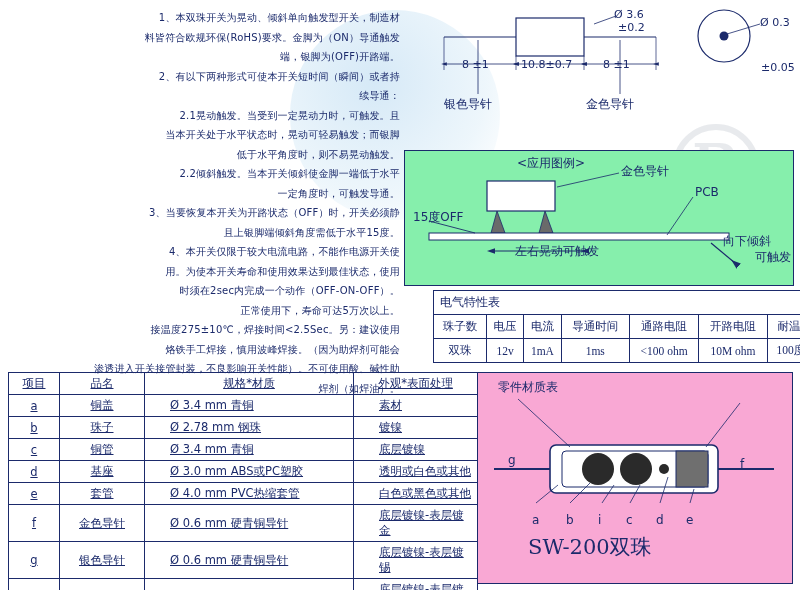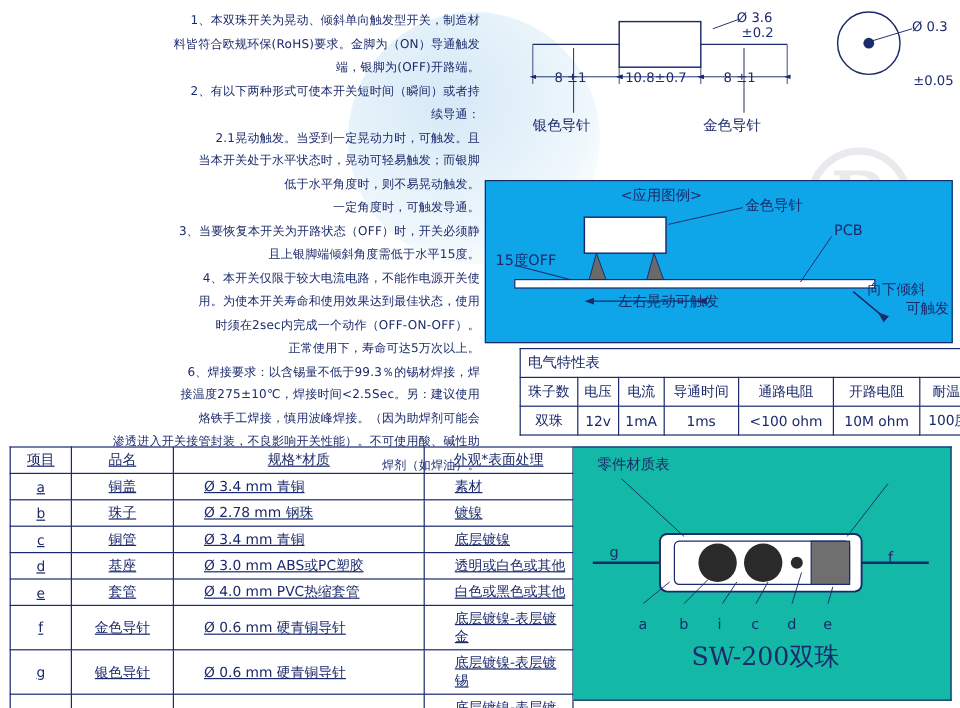--- a/index.html
+++ b/index.html
@@ -37,56 +37,56 @@
   .spec-text .indent{padding-left:16px;}
 
   
   .drawing{position:absolute;left:408px;top:6px;width:384px;height:150px;}
   .lbl{position:absolute;font-size:11px;color:#1b2a6b;white-space:nowrap;}
   .lbl-cn{position:absolute;font-size:12px;color:#1b2a6b;white-space:nowrap;}
 
   
   .appbox{
     position:absolute;left:404px;top:150px;width:388px;height:134px;
-    background:#0ea5e9;border:1px solid #1b2a6b;
+    background:#86efac;border:1px solid #1b2a6b;
   }
   .app-title{
     position:absolute;left:112px;top:4px;font-size:12px;color:#1b2a6b;
   }
 
   
   .etable{position:absolute;left:417px;top:290px;width:390px;margin-left:16px;}
   .etable .cap{
     font-size:12px;border:1px solid #1b2a6b;border-bottom:none;
     padding:3px 6px;background:#fff;
   }
   table{border-collapse:collapse;font-size:11.5px;color:#1b2a6b;}
   .etable table{width:100%;}
   .etable th,.etable td{
-    border:1px solid #1b2a6b;text-align:center;padding:4px 2px;font-weight:normal;
+    border:1px solid #1b2a6b;text-align:center;padding:4px 2px;font-weight:normal;font-family:Liberation Serif, serif;
   }
 
   
   .ptable{position:absolute;left:8px;top:372px;width:470px;text-decoration:underline;}
   .ptable table{width:100%;}
   .ptable th,.ptable td{
     border:1px solid #1b2a6b;padding:3px 4px;font-size:11.5px;font-weight:normal;
   }
   .ptable th{text-align:center;}
   .ptable td.c{text-align:center;}
   .ptable td.l{text-align:left;padding-left:25px;}
 
   
   .pbox{
     position:absolute;left:478px;top:372px;width:314px;height:210px;
-    border:1px solid #1b2a6b;border-left:none;background:#14b8a6;
+    border:1px solid #1b2a6b;border-left:none;background:#f9a8d4;
   }
   .pbox-title{position:absolute;left:20px;top:6px;font-size:12px;color:#1b2a6b;}
   .model{
-    position:absolute;left:50px;top:160px;width:220px;text-align:center;
+    position:absolute;left:50px;top:160px;width:220px;
     font-size:21px;color:#1b2a6b;font-family:"DejaVu Serif","Liberation Serif",serif;
   }
   svg{display:block;}
 </style>
 </head>
 <body>
 
 <div class="page">
 
   <div class="wm-circle"></div>
@@ -94,28 +94,28 @@
 
   <div class="spec-text">
     <p>1、本双珠开关为晃动、倾斜单向触发型开关，制造材</p>
     <p>料皆符合欧规环保(RoHS)要求。金脚为（ON）导通触发</p>
     <p>端，银脚为(OFF)开路端。</p>
     <p>2、有以下两种形式可使本开关短时间（瞬间）或者持</p>
     <p>续导通：</p>
     <p class="indent">2.1晃动触发。当受到一定晃动力时，可触发。且</p>
     <p>当本开关处于水平状态时，晃动可轻易触发；而银脚</p>
     <p>低于水平角度时，则不易晃动触发。</p>
+    <p class="indent">2.2倾斜触发。当本开关倾斜使金脚一端低于水平</p>
     <p>一定角度时，可触发导通。</p>
     <p>3、当要恢复本开关为开路状态（OFF）时，开关必须静</p>
     <p>且上银脚端倾斜角度需低于水平15度。</p>
     <p>4、本开关仅限于较大电流电路，不能作电源开关使</p>
     <p>用。为使本开关寿命和使用效果达到最佳状态，使用</p>
     <p>时须在2sec内完成一个动作（OFF-ON-OFF）。</p>
     <p>正常使用下，寿命可达5万次以上。</p>
-    <p>6、焊接要求：以含锡量不低于99.3％的锡材焊接，焊</p>
     <p>接温度275±10℃，焊接时间&lt;2.5Sec。另：建议使用</p>
     <p>烙铁手工焊接，慎用波峰焊接。（因为助焊剂可能会</p>
     <p>渗透进入开关接管封装，不良影响开关性能）。不可使用酸、碱性助</p>
     <p>焊剂（如焊油）。</p>
   </div>
 
   <div class="drawing">
     <svg width="384" height="150" viewBox="0 0 384 150">
 
       <rect x="108" y="12" width="68" height="38" fill="#ffffff" stroke="#1b2a6b" stroke-width="1.2"></rect>

